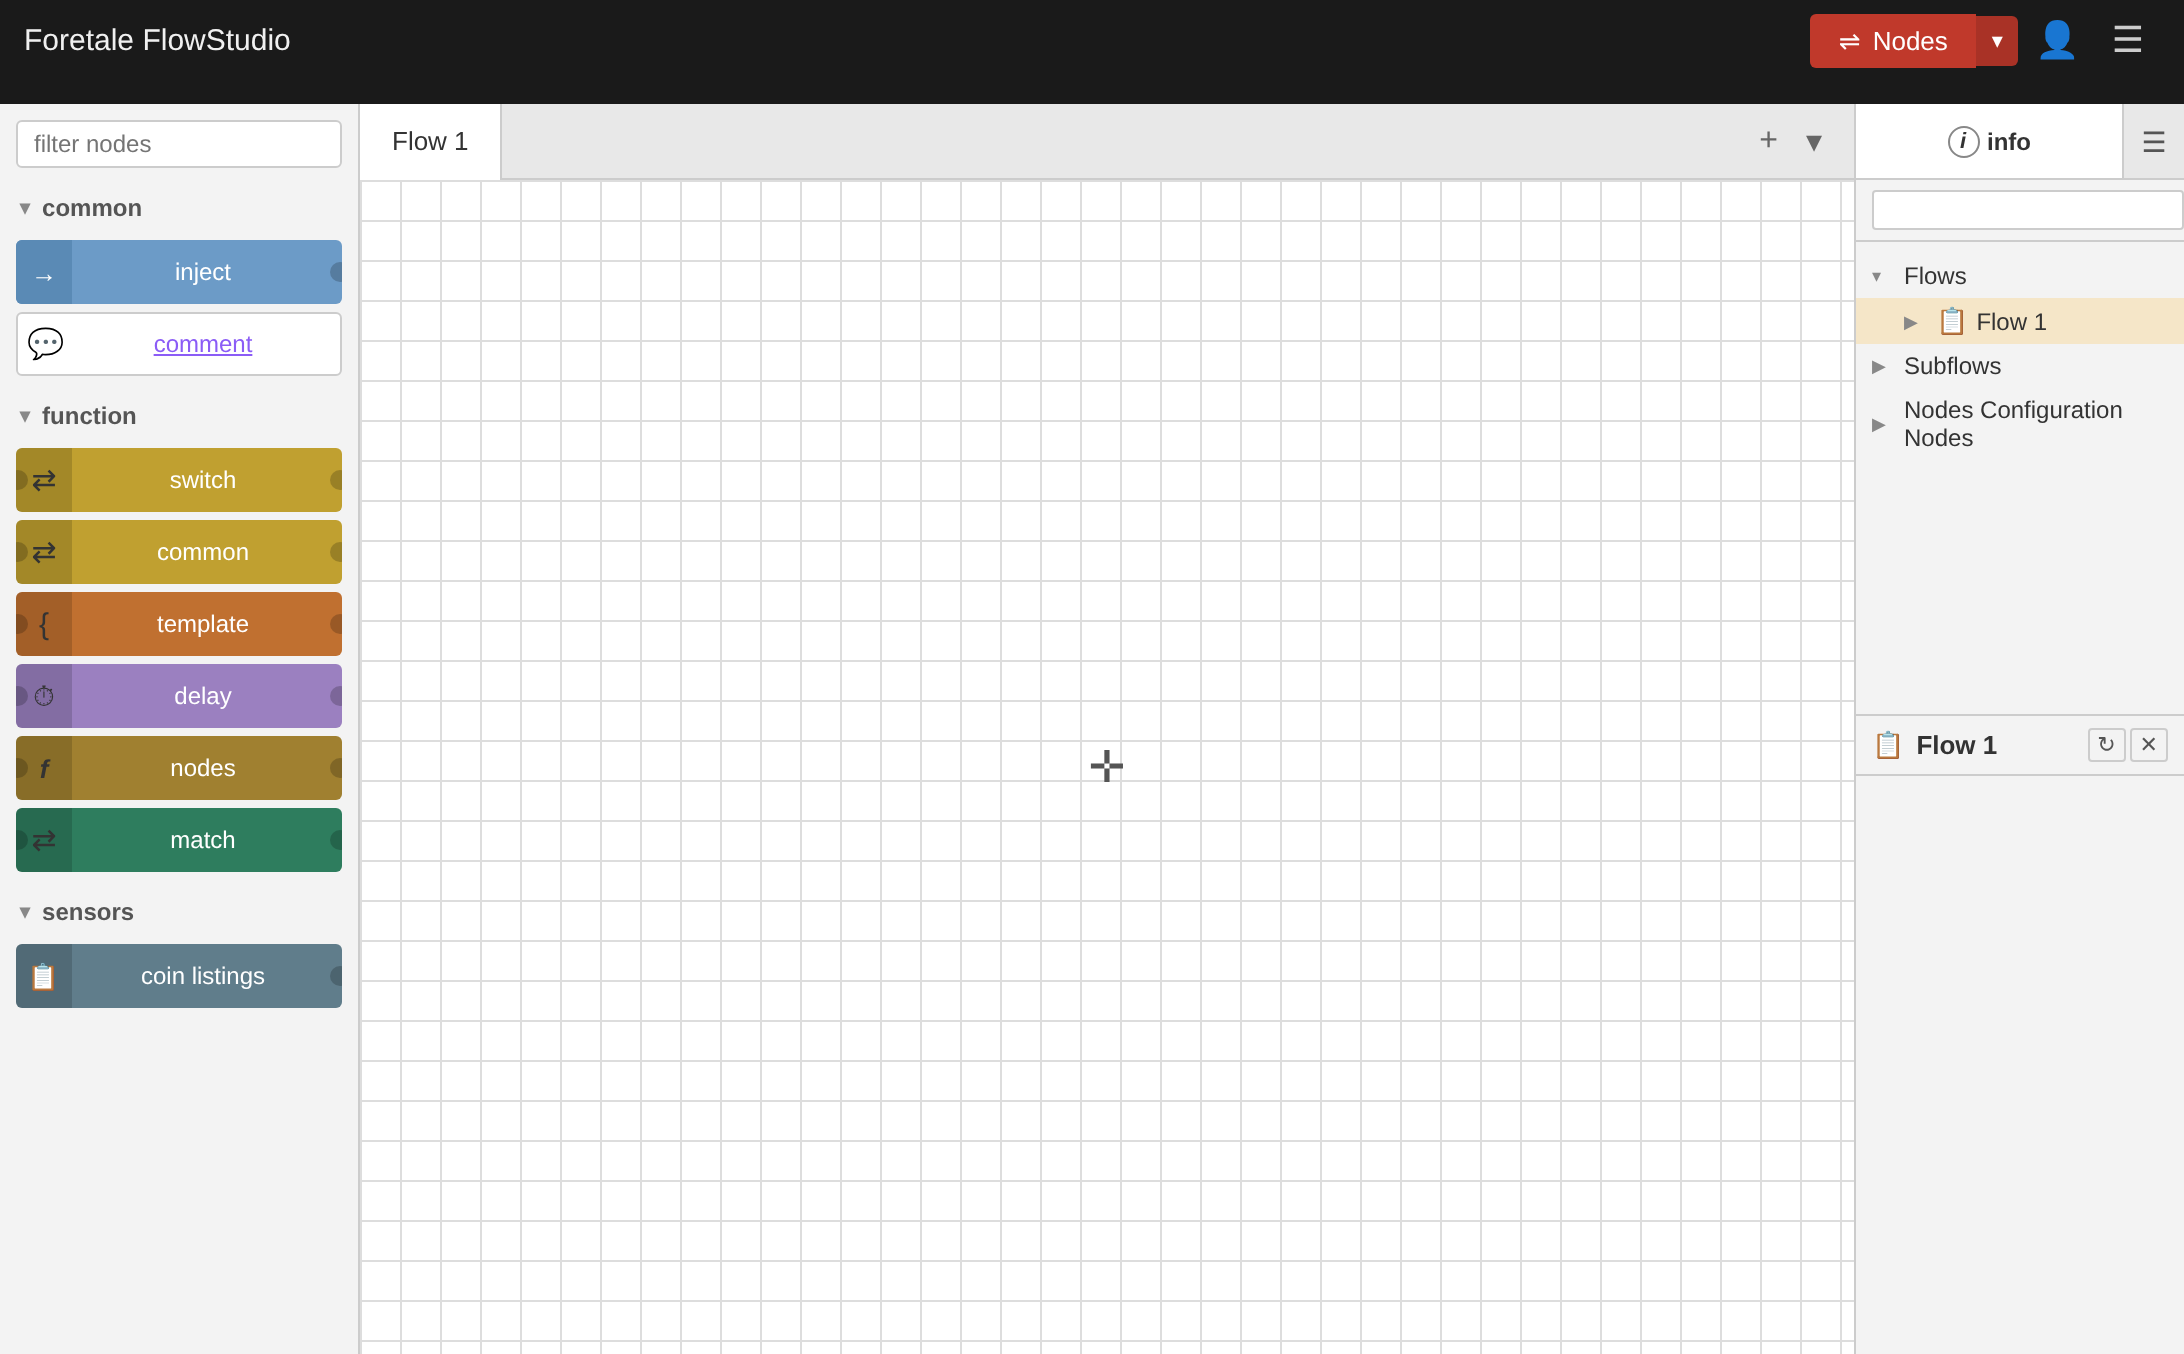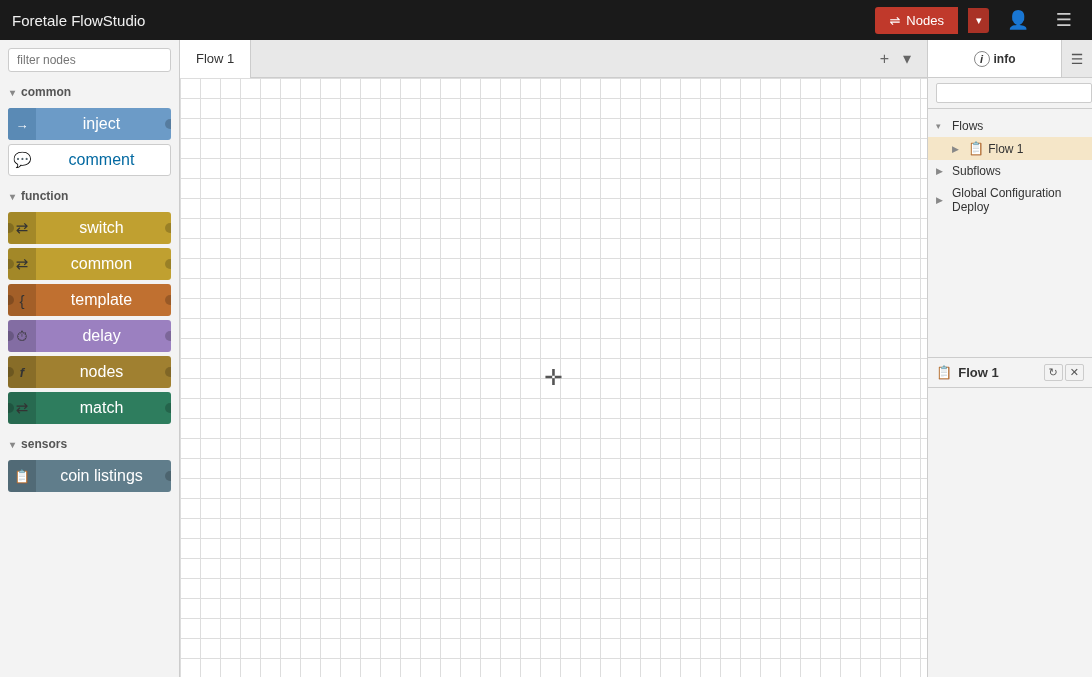--- a/index.html
+++ b/index.html
@@ -5,21 +5,20 @@
     * { box-sizing: border-box; margin: 0; padding: 0; }
     body { font-family: 'Segoe UI', Arial, sans-serif; font-size: 13px; background: #1a1a1a; color: #333; overflow: hidden; width: 1092px; height: 677px; display: flex; flex-direction: column; }
 
     
     #topbar {
       background: #1a1a1a;
       height: 40px;
       display: flex;
       align-items: center;
       padding: 0 12px;
-      gap: 10px;
       flex-shrink: 0;
     }
     #topbar-title {
       color: #f0f0f0;
       font-size: 15px;
       font-weight: 500;
       flex: 1;
     }
     #deploy-btn {
       background: #c0392b;
@@ -49,20 +48,21 @@
       font-size: 18px;
       cursor: pointer;
       padding: 4px 8px;
     }
 
     
     #main-area {
       display: flex;
       flex: 1;
       overflow: hidden;
+      margin-top: 12px;
     }
 
     
     #left-sidebar {
       width: 180px;
       background: #f3f3f3;
       border-right: 1px solid #ccc;
       display: flex;
       flex-direction: column;
       overflow-y: auto;
@@ -105,21 +105,21 @@
       height: 32px;
       display: flex;
       align-items: center;
       justify-content: center;
       font-size: 13px;
       flex-shrink: 0;
     }
     .node-label {
       flex: 1;
       text-align: center;
-      font-size: 16px;
+      font-size: 12px;
       font-weight: 500;
       color: #fff;
       padding-right: 4px;
     }
     .node-port-left {
       width: 10px;
       height: 10px;
       background: rgba(0,0,0,0.2);
       border-radius: 50%;
       position: absolute;
@@ -423,21 +423,21 @@
 
         <div class="node-item node-inject">
           <div class="node-icon">→</div>
           <span class="node-label">inject</span>
           <div class="node-port-right"></div>
         </div>
 
 
         <div class="node-item node-comment">
           <div class="node-icon" style="color:#999;font-size:15px;">💬</div>
-          <span class="node-label" style="color:#0369a1;">comment</span>
+          <span class="node-label" style="color:#8b5cf6;text-decoration:underline;">comment</span>
         </div>
       </div>
     </div>
 
     <div class="node-group">
       <div class="node-group-header">
         <span class="chevron">▾</span>
         <span>function</span>
       </div>
       <div class="node-list">
@@ -542,21 +542,21 @@
         <span class="tree-label">Flow 1</span>
       </div>
 
       <div class="tree-item">
         <span class="tree-chevron">▶</span>
         <span class="tree-label">Subflows</span>
       </div>
 
       <div class="tree-item">
         <span class="tree-chevron">▶</span>
-        <span class="tree-label">Global Configuration Deploy</span>
+        <span class="tree-label">Nodes Configuration Nodes</span>
       </div>
     </div>
 
     <div id="right-bottom">
       <div id="right-bottom-header">
         <div id="right-bottom-title">
           <span>📋</span>
           <span>Flow 1</span>
         </div>
         <div id="right-bottom-actions">

